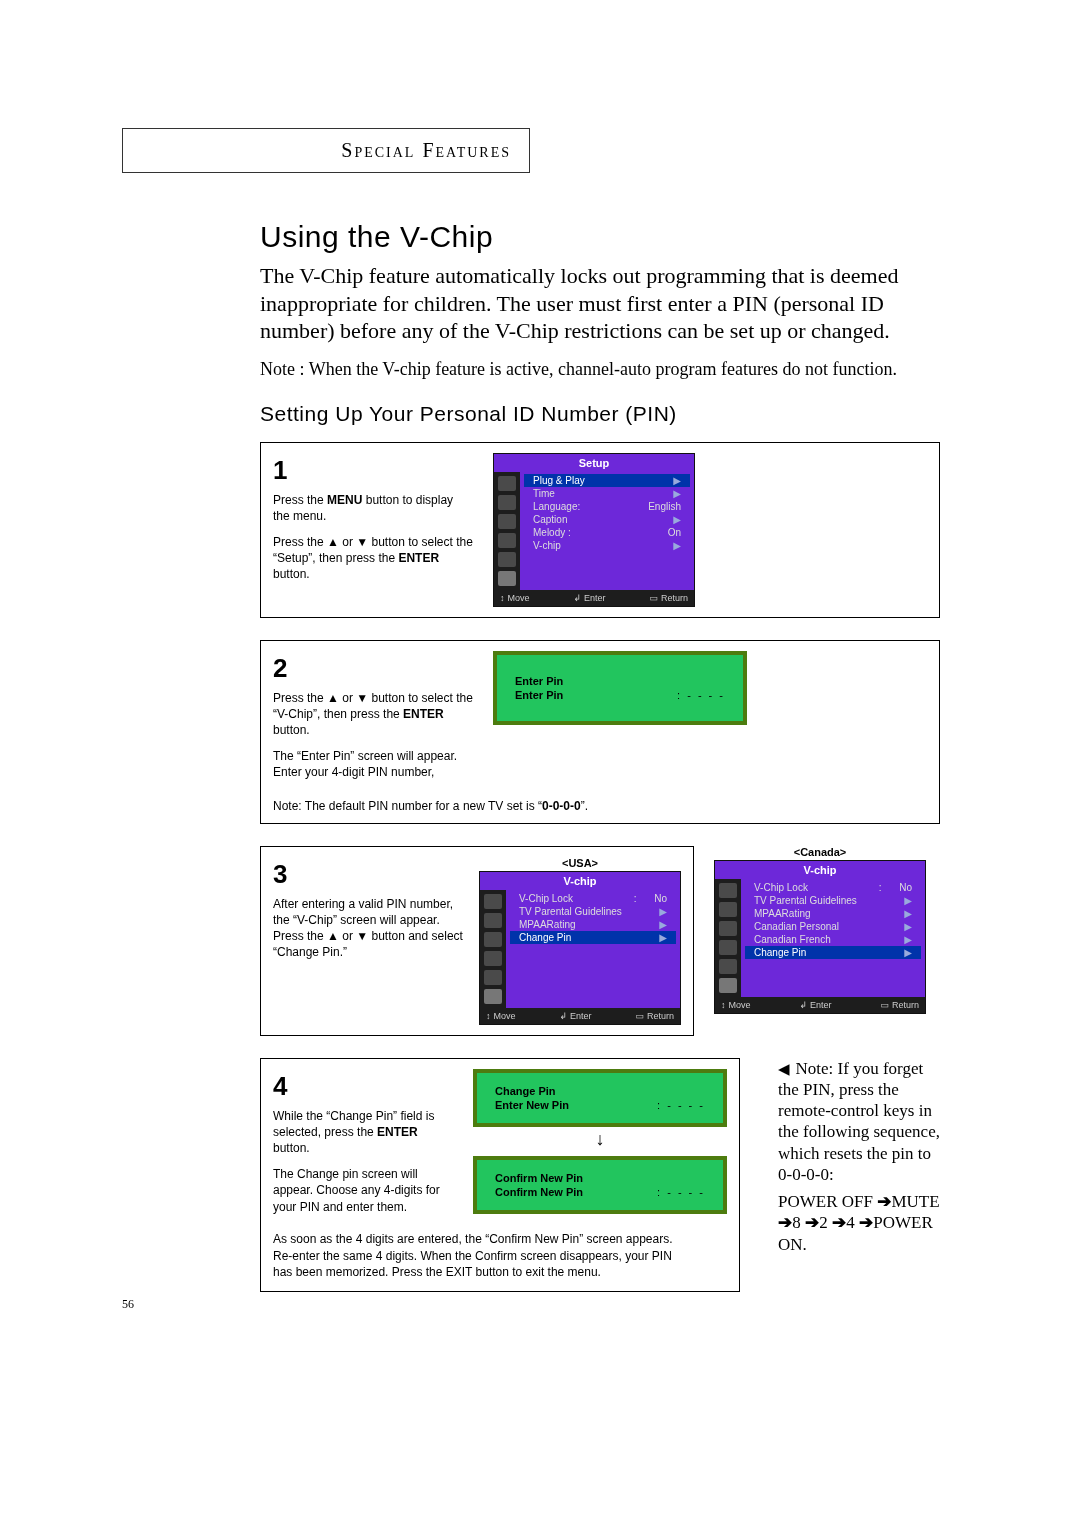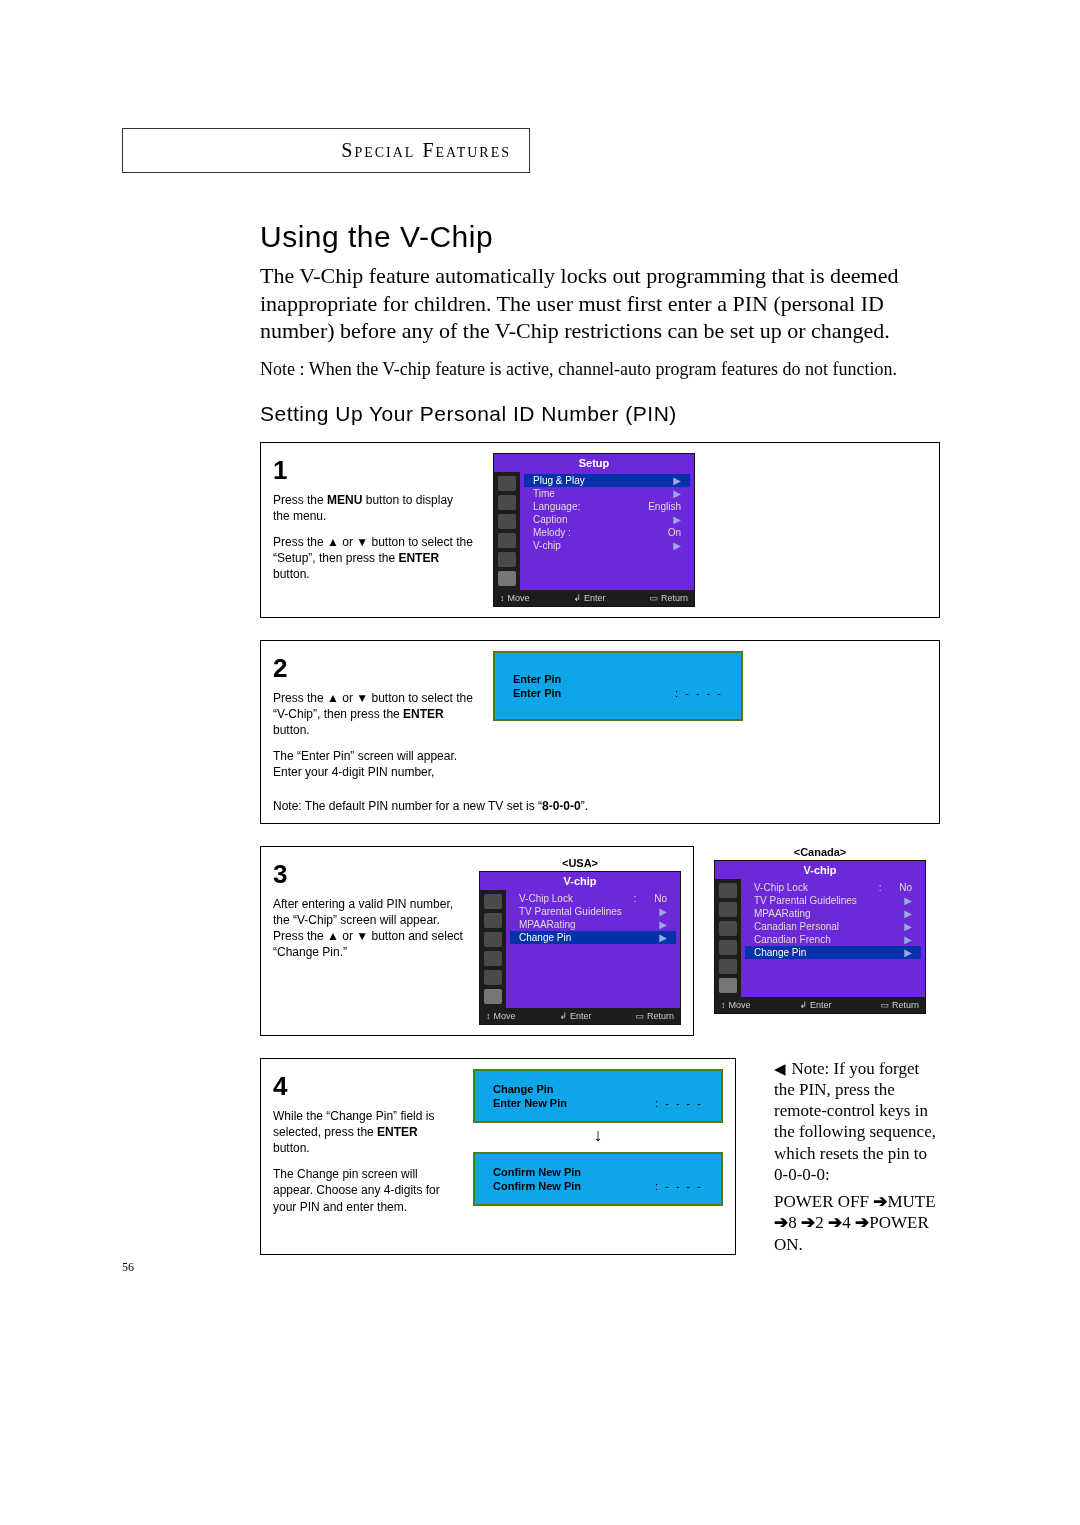--- a/index.html
+++ b/index.html
@@ -149,22 +149,22 @@
     display: flex;
     justify-content: space-between;
     padding: 3px 6px;
     font-size: 9px;
     background: #1d1d1d;
     color: #ccc;
   }
   .osd .footer span { display: inline-flex; align-items: center; gap: 3px;}
   .simple-box {
     width: 210px;
-    border: 2px solid #4d7c0f;
-    background: #0ea5e9;
+    border: 4px solid #4d7c0f;
+    background: #22c55e;
     padding: 18px 18px;
     font-family: Arial, Helvetica, sans-serif;
     font-size: 11px;
     font-weight: 700;
   }
   .simple-box .row {
     display: flex;
     justify-content: space-between;
     margin: 2px 0;
   }
@@ -303,21 +303,21 @@
                 <span></span>
               </div>
             <div class="row">
                 <span>Enter Pin</span>
                 <span class="dots">: - - - -</span>
               </div>
           </div>
         </div>
       </div>
       <div class="default-note">
-        <span>Note: The default PIN number for a new TV set is “</span><span class="bolded">8-0-0-0</span><span>”.</span>
+        <span>Note: The default PIN number for a new TV set is “</span><span class="bolded">0-0-0-0</span><span>”.</span>
       </div>
     </div>
 
     <div style="display:flex; gap:20px; margin-bottom:22px;">
       <div style="border:1px solid #000; padding:10px 12px; display:flex; gap:16px;">
         <div class="step-left" style="width:190px;">
           <div class="num">3</div>
           <p>
             <span>After entering a valid PIN number, the “V-Chip” screen will appear. Press the </span><span class="tri-up"></span><span> or </span><span class="tri-down"></span><span> button and select “Change Pin.”</span>
           </p>
@@ -439,20 +439,22 @@
                   <span>Confirm New Pin</span>
                   <span></span>
                 </div>
               <div class="row">
                   <span>Confirm New Pin</span>
                   <span class="dots">: - - - -</span>
                 </div>
             </div>
           </div>
         </div>
+        <div class="post-note">As soon as the 4 digits are entered, the “Confirm New Pin” screen appears. Re-enter the same 4 digits. When the Confirm screen disappears, your PIN has been memorized.
+Press the EXIT button to exit the menu.</div>
       </div>
 
       <div class="side-block">
         <p style="margin:0 0 6px 0;">
           <span class="arrow-left">◀</span><span>Note: If you forget the PIN, press the remote-control keys in the following sequence, which resets the pin to 0-0-0-0:</span>
         </p>
         <p style="margin:0;">
           <span>POWER OFF</span><span class="glyph-arrow"></span><span>MUTE</span><span class="glyph-arrow"></span><span>8</span><span class="glyph-arrow"></span><span>2</span><span class="glyph-arrow"></span><span>4</span><span class="glyph-arrow"></span><span>POWER ON.</span>
         </p>
       </div>

